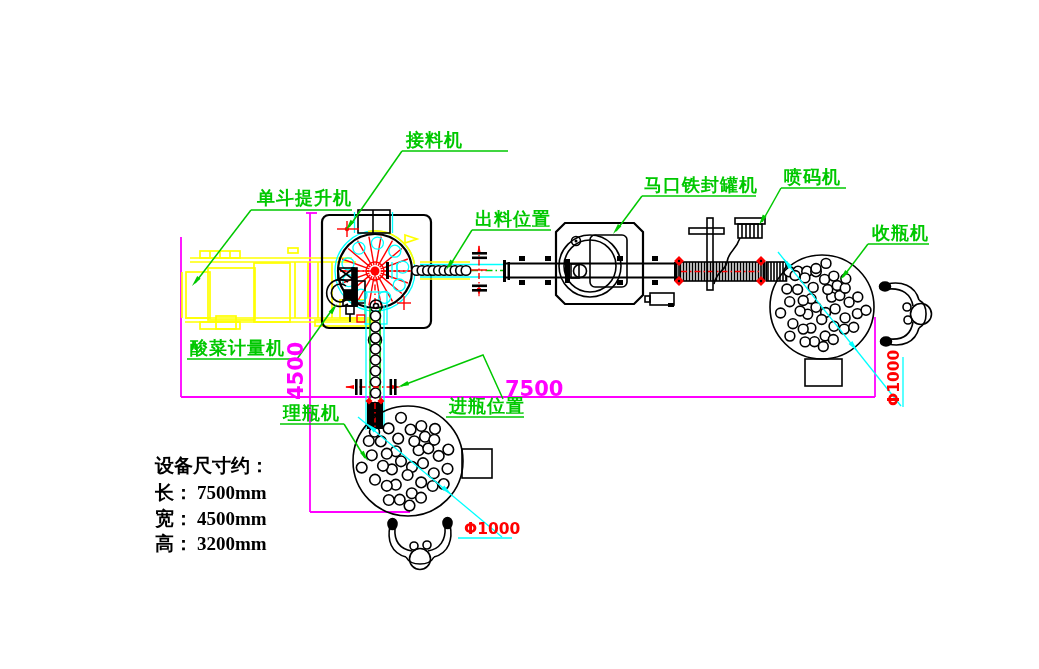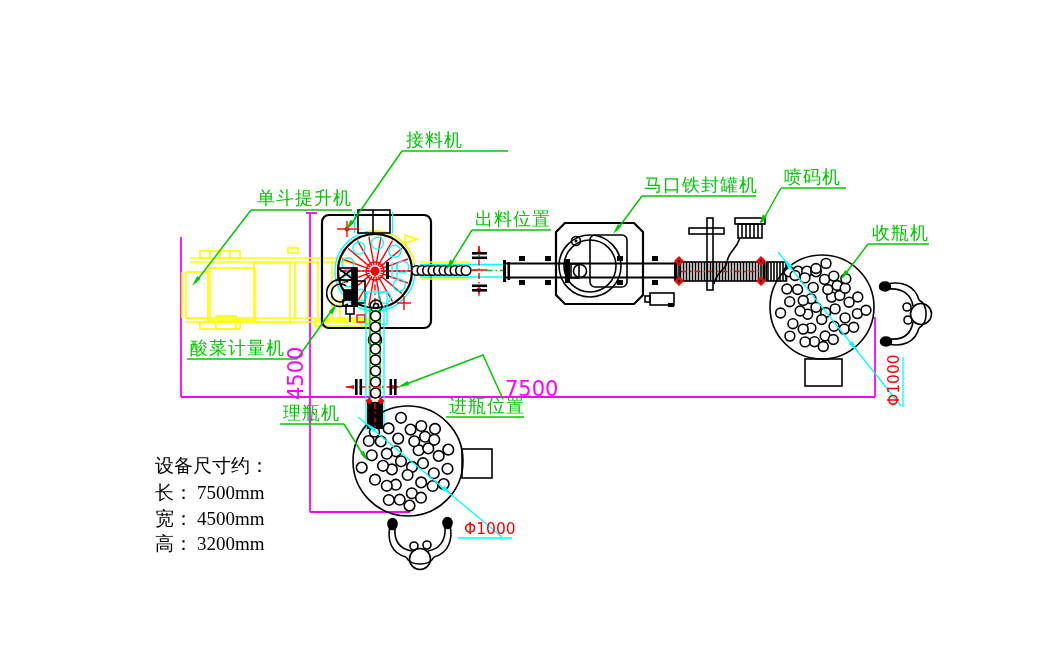--- a/index.html
+++ b/index.html
@@ -1,17 +1,17 @@
 <!DOCTYPE html>
 <html style="--c-green: #00c800; --c-magenta: #ff00ff; --c-yellow: #ffff00; --c-cyan: #00ffff; --c-red: #ff0000; --c-bg: #ffffff;"><head>
 <meta charset="utf-8">
 <style>
   html,body{margin:0;padding:0;background:#fff;}
   #stage{position:relative;width:1039px;height:669px;background:var(--c-bg,#fff);
-         font-family:"DejaVu Sans",sans-serif;}
+         font-family:"DejaVu Sans",sans-serif;font-weight:bold;}
   svg{display:block}
   text{font-family:"DejaVu Sans",sans-serif;}
   .lbl{fill:var(--c-green);font-size:18px;letter-spacing:1px;}
   .dim{fill:var(--c-magenta);font-size:21px;}
   .dia{fill:var(--c-red);font-size:15.5px;}
   .note{fill:#000;font-size:19px;}
   .note-val{font-family:"Liberation Serif",serif;}
   .k-black{stroke:#000;fill:none;stroke-width:1.6;}
   .k-black-thick{stroke:#000;fill:none;stroke-width:2.2;}
   .k-yellow{stroke:var(--c-yellow);fill:none;stroke-width:1.7;}

